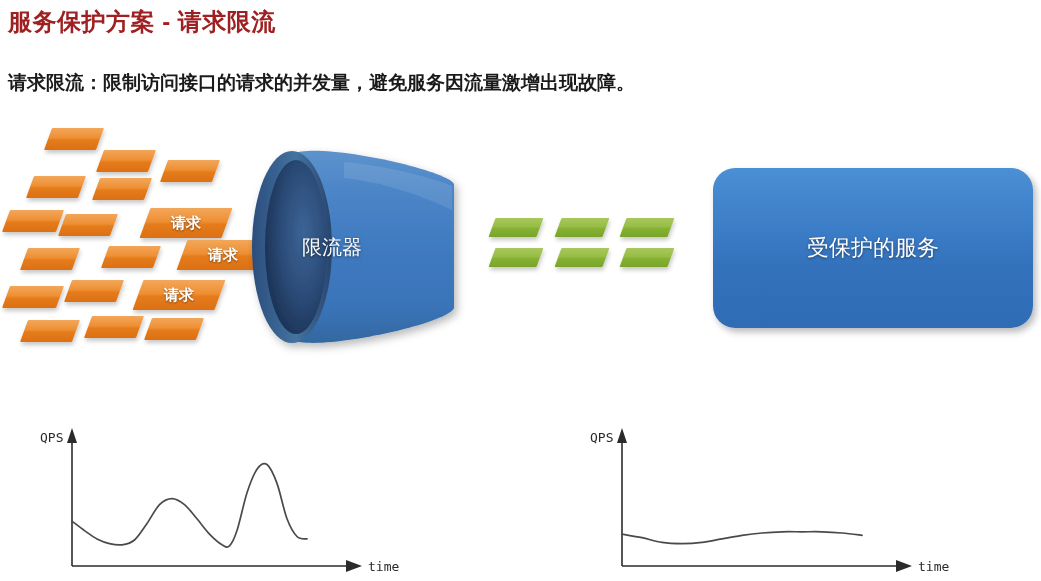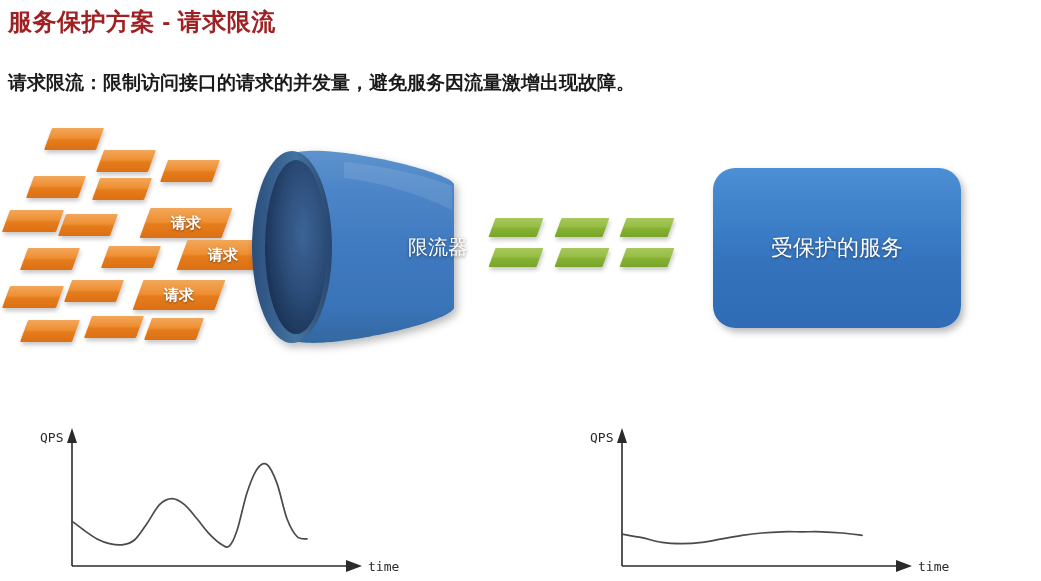--- a/index.html
+++ b/index.html
@@ -94,21 +94,21 @@
     top: 18px;
     width: 220px;
     height: 225px;
   }
   .funnel svg { display: block; }
   .funnel-label {
     position: absolute;
     left: 0;
     top: 98px;
     width: 220px;
-    text-align: right;
+    text-align: left;
     padding-left: 54px;
     box-sizing: border-box;
     color: #ffffff;
     font-size: 20px;
     font-weight: normal;
     text-shadow: 0 1px 3px rgba(0,0,0,0.5);
     pointer-events: none;
     white-space: nowrap;
   }
 
@@ -119,21 +119,21 @@
     top: 100px;
     width: 180px;
     height: 80px;
   }
 
   
   .service-box {
     position: absolute;
     left: 713px;
     top: 50px;
-    width: 248px;
+    width: 320px;
     height: 160px;
     border-radius: 22px;
     background: linear-gradient(to bottom, #4b8fd4 0%, #3b7cc6 40%, #3472bc 60%, #2f6cb5 100%);
     box-shadow: 3px 4px 7px rgba(0,0,0,0.28);
     display: flex;
     align-items: center;
     justify-content: center;
   }
   .service-label {
     color: #ffffff;

